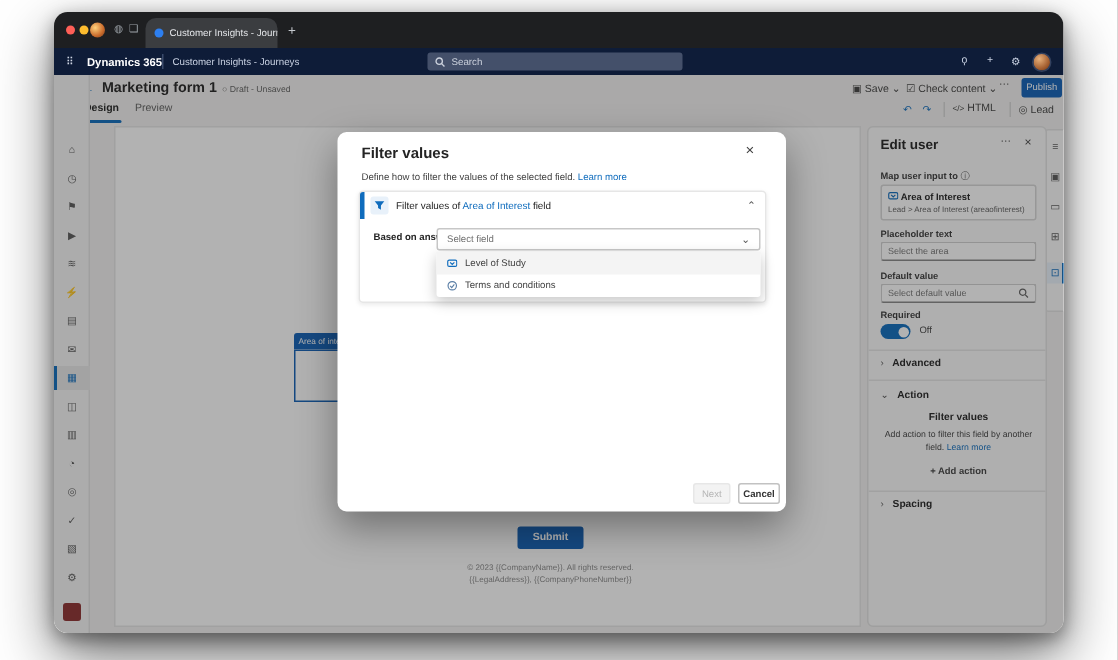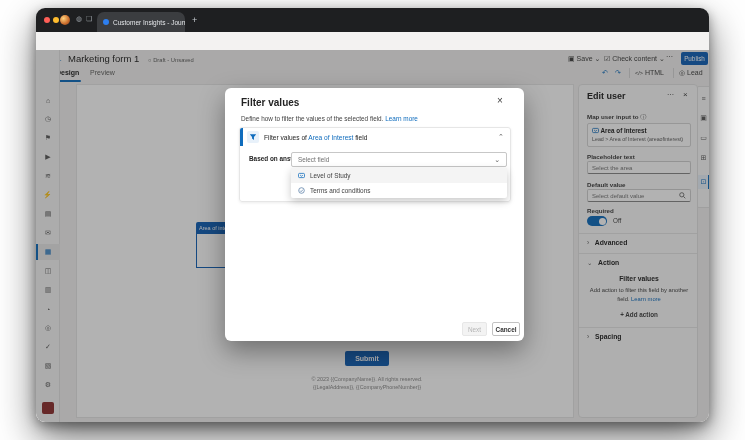--- a/index.html
+++ b/index.html
@@ -25,21 +25,21 @@
   .hsep{position:absolute;left:72px;top:4px;width:1px;height:10px;background:#3a4a6a}
   .appname{position:absolute;left:79px;top:5.5px;font-size:6.5px;color:#c9d2e3;white-space:nowrap}
   .hsearch{position:absolute;left:249px;top:3px;width:170px;height:12px;background:#44506a;border-radius:2px;
            display:flex;align-items:center;gap:4px;padding:0 5px;color:#ccd2dd;font-size:6.5px}
   .hicon{position:absolute;top:5px;color:#c9d2e3;font-size:7px}
   .havatar{position:absolute;left:652px;top:2.5px;width:13px;height:13px;border-radius:50%;
            background:radial-gradient(circle at 35% 30%,#e8b07a,#a05a2c 65%,#5d3116);border:1px solid #32405e}
   
   .content{position:absolute;left:0;top:42px;width:673px;height:372px;background:#f3f2f1}
   .cmdtxt{font-size:7px;color:#424242;white-space:nowrap}
-  .pagetitle{position:absolute;left:32px;top:3px;font-size:9.5px;font-weight:normal;color:#242424;white-space:nowrap}
+  .pagetitle{position:absolute;left:32px;top:3px;font-size:9.5px;font-weight:bold;color:#242424;white-space:nowrap}
   .badge{position:absolute;left:112px;top:6.5px;font-size:5.8px;color:#616161;white-space:nowrap}
   .pubbtn{position:absolute;left:645px;top:2px;width:27px;height:13px;background:#1160b7;border-radius:2px;
           color:#fff;font-size:6.3px;display:flex;align-items:center;justify-content:center}
   .vline{position:absolute;top:18px;width:1px;height:10px;background:#d6d6d6}
   .tabitem{position:absolute;top:19px;font-size:7px;white-space:nowrap}
   .tabul{position:absolute;left:20px;top:30px;width:25px;height:2px;background:#0f6cbd;border-radius:1px}
   
   .lrail{position:absolute;left:0;top:0;width:24px;height:372px;background:#f6f6f6;border-right:1px solid #e3e3e3}
   .lico{position:absolute;left:0;width:24px;height:16px;display:flex;align-items:center;justify-content:center;
         font-size:7px;color:#5a5a5a}
@@ -109,20 +109,38 @@
     <div class="chip" style="left:40px">◍</div>
     <div class="chip" style="left:50px">❏</div>
     <div class="tab">
       <span class="fav"></span>
       <span>Customer Insights - Journeys</span>
 
     </div>
     <div class="newtab">+</div>
   </div>
 
+  <div class="apphead">
+    <div class="waffle">⠿</div>
+    <div class="brand">Dynamics 365</div>
+    <div class="hsep"></div>
+    <div class="appname">Customer Insights - Journeys</div>
+    <div class="hsearch">
+      <svg width="7" height="7" viewBox="0 0 10 10">
+          <circle cx="4" cy="4" r="3" fill="none" stroke="#ccd2dd" stroke-width="1.3"></circle>
+          <line x1="6.3" y1="6.3" x2="9" y2="9" stroke="#ccd2dd" stroke-width="1.3"></line>
+        </svg>
+      <span>Search</span>
+    </div>
+    <div class="hicon" style="left:605px">ϙ</div>
+    <div class="hicon" style="left:622px">+</div>
+    <div class="hicon" style="left:638px">⚙</div>
+    <div class="hicon" style="left:655px">?</div>
+    <div class="havatar"></div>
+  </div>
 
   <div class="content">
 
     <div class="cmdtxt abs" style="left:18px;top:4px;font-size:9px;color:#0f6cbd">←</div>
     <div class="pagetitle">Marketing form 1</div>
     <div class="badge">
       <span>○</span>
       <span>Draft - Unsaved</span>
     </div>
     <div class="cmdtxt abs" style="left:532px;top:5px">

